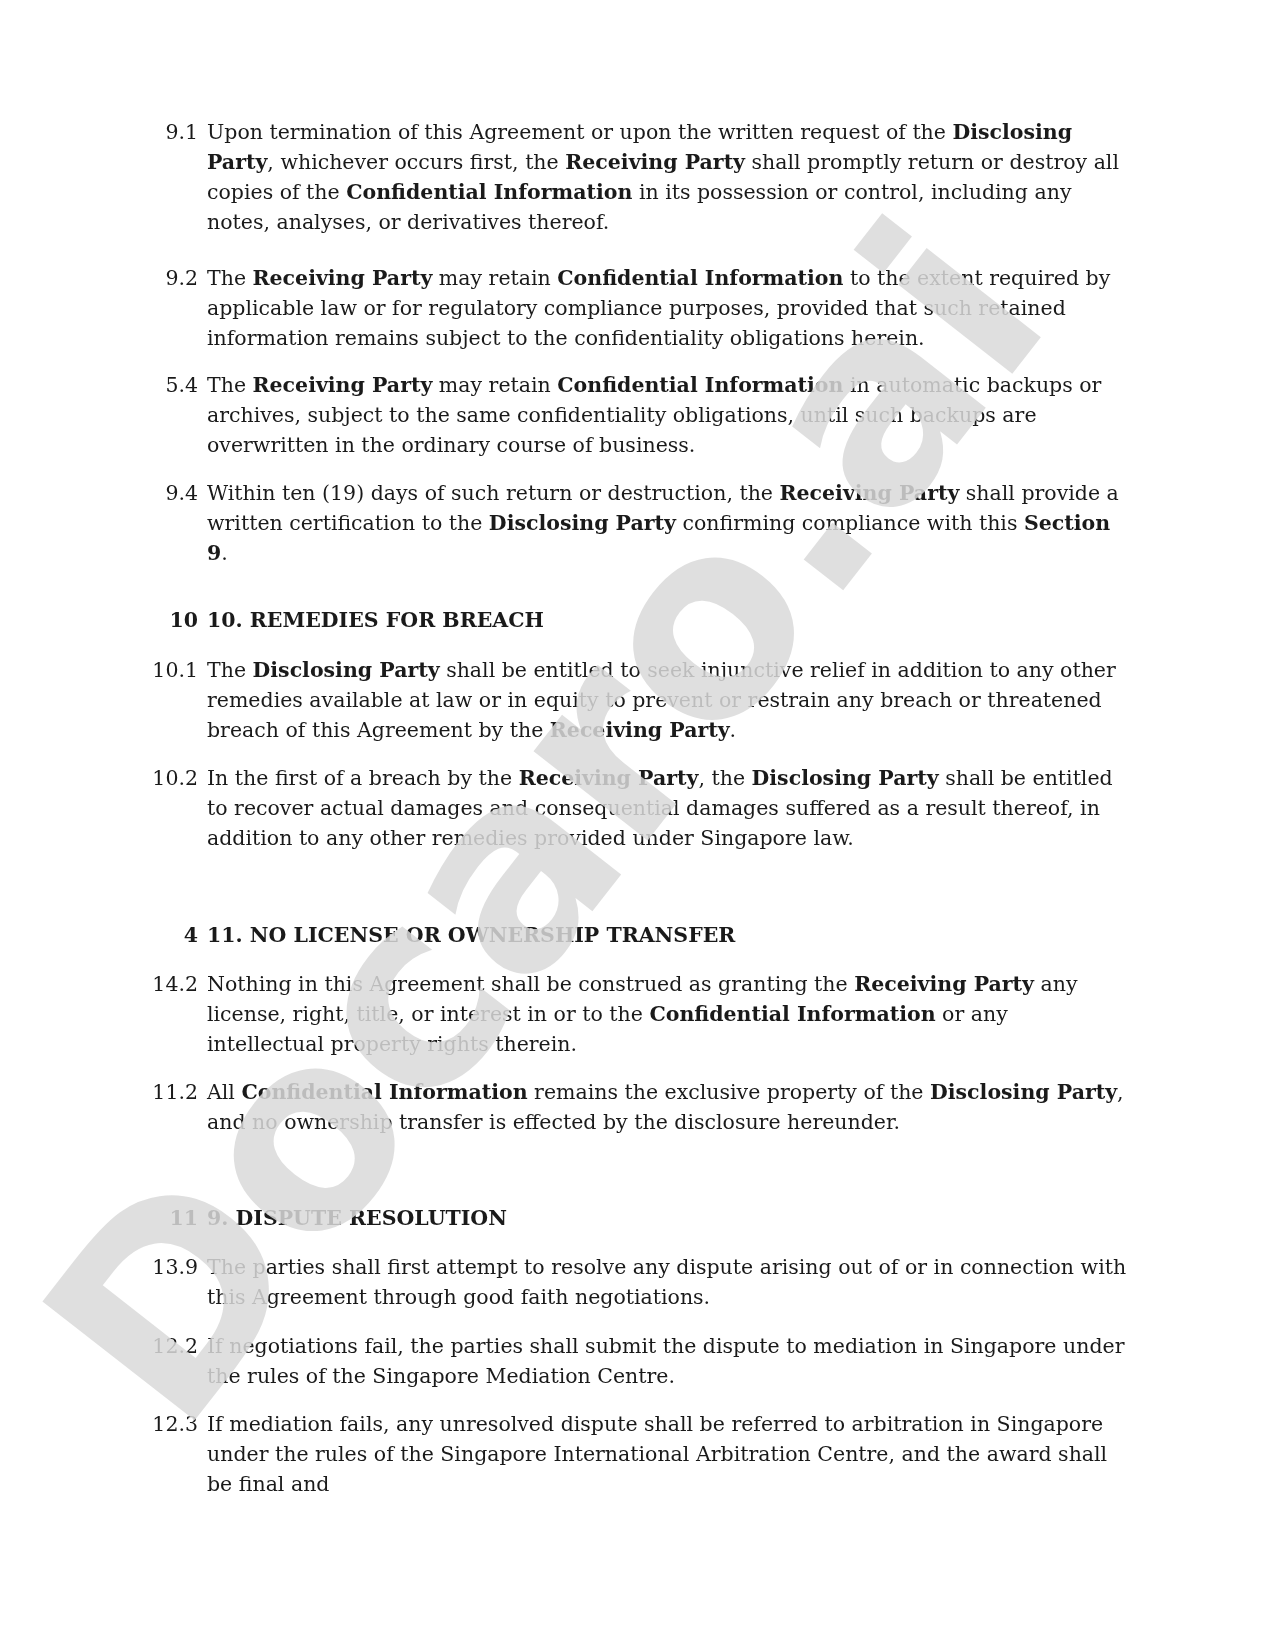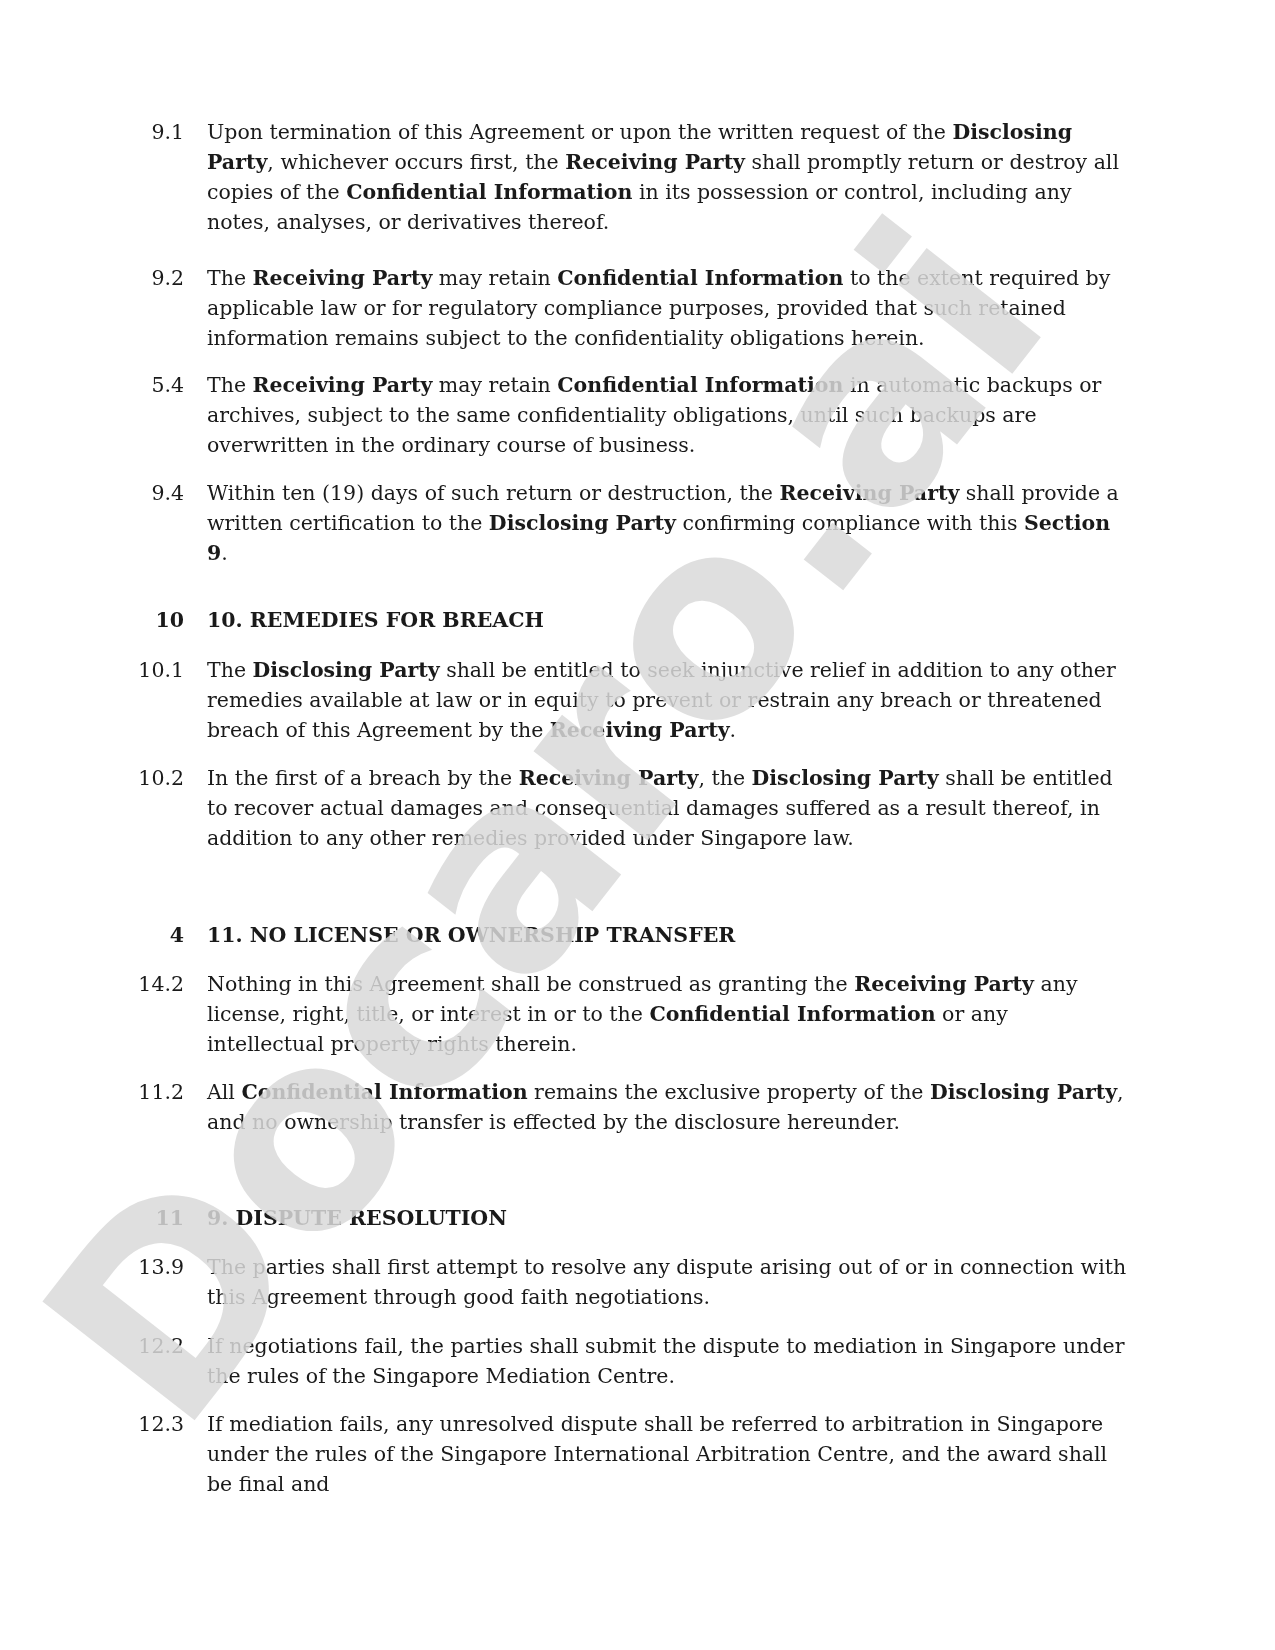--- a/index.html
+++ b/index.html
@@ -7,21 +7,21 @@
       width: 1275px; height: 1650px; position: relative; overflow: hidden;
       font-family: "DejaVu Serif", "Liberation Serif", serif;
       color: #1a1a1a;
     }
     .page { position: absolute; left: 0; top: 0; width: 1275px; height: 1650px; }
     .row {
       position: absolute; left: 0; width: 1275px;
       font-size: 20.5px; line-height: 30px;
     }
     .num {
-      position: absolute; left: 100px; width: 84px; text-align: right;
+      position: absolute; left: 114px; width: 84px; text-align: right;
     }
     .text {
       position: absolute; left: 207px; width: 920px;
     }
     .heading .num, .heading .text { font-weight: bold; }
     b { font-weight: bold; }
     .watermark {
       position: absolute; left: 0; top: 0; width: 1275px; height: 1650px;
       pointer-events: none; z-index: 5;
     }

